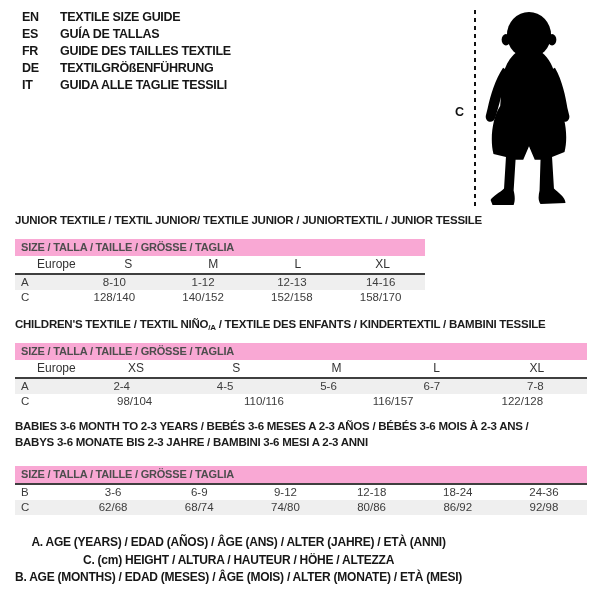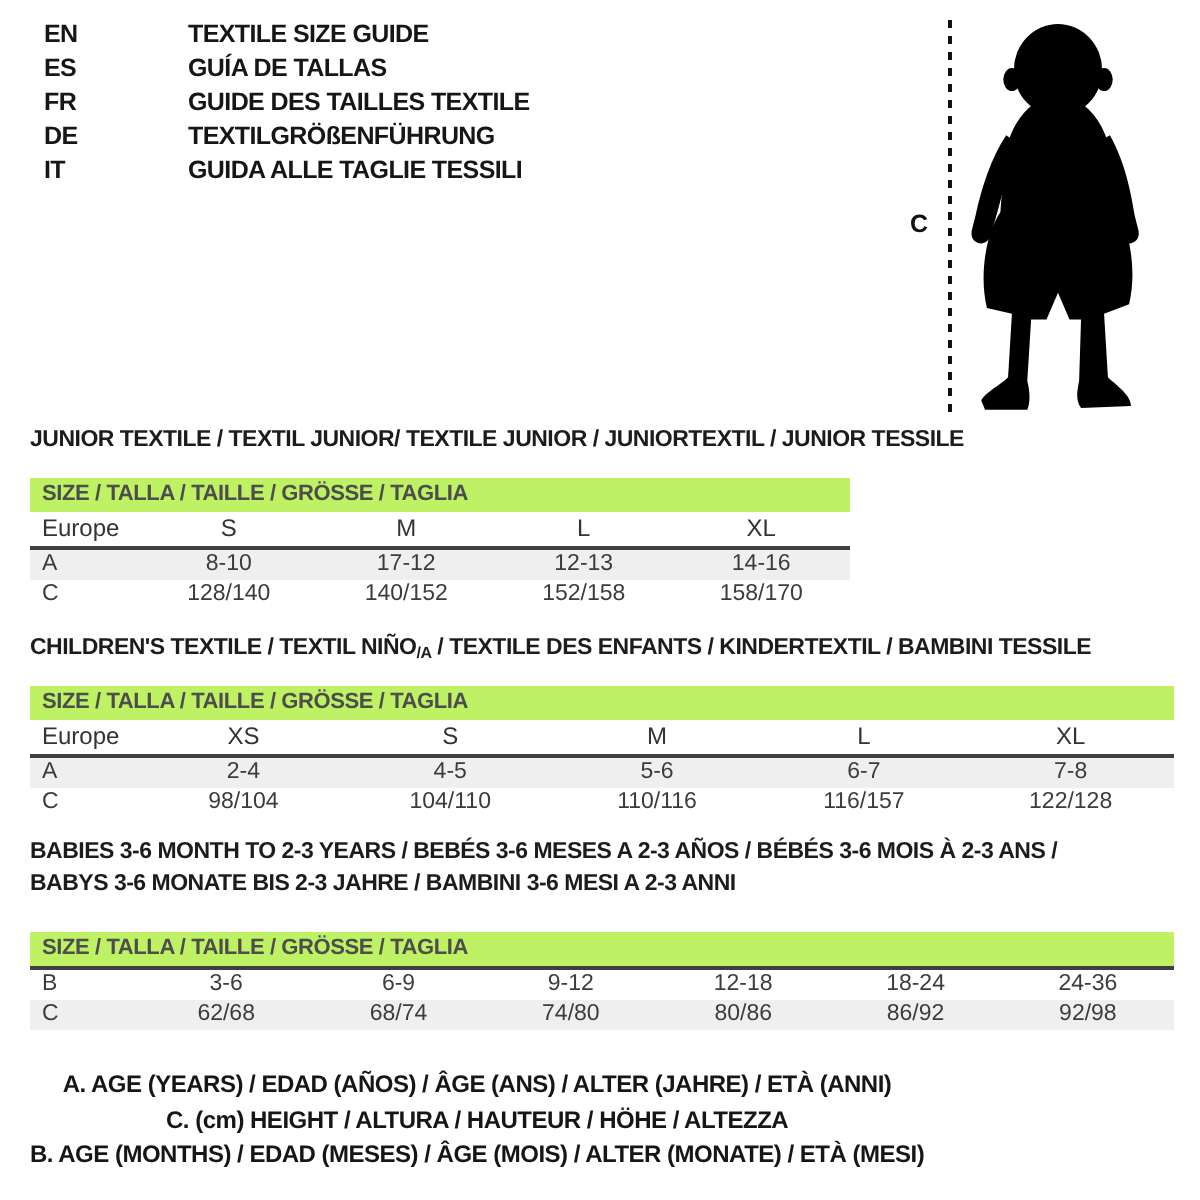--- a/index.html
+++ b/index.html
@@ -8,21 +8,21 @@
     position: relative;
     width: 600px; height: 600px;
     background: #ffffff;
     font-family: "Liberation Sans", sans-serif;
     color: #1d1d1d;
     overflow: hidden;
   }
 
   
   .lang-list { position: absolute; left: 22px; top: 9px; }
-  .lang-row { display: flex; height: 17px; line-height: 17px; gap: 34px; }
+  .lang-row { display: flex; height: 17px; line-height: 17px; }
   .lang-code {
     width: 38px; font-size: 12.5px; font-weight: bold;
     letter-spacing: -0.3px; color: #161616;
   }
   .lang-label {
     font-size: 12.5px; font-weight: bold;
     letter-spacing: -0.3px; color: #161616; white-space: nowrap;
   }
 
   
@@ -42,25 +42,25 @@
     font-size: 11.5px; font-weight: bold; letter-spacing: -0.25px;
     color: #1c1c1c; white-space: nowrap; line-height: 16px;
   }
   .title-sub { font-size: 8px; vertical-align: -2px; }
 
   .size-table { position: absolute; left: 15px; }
   .w-narrow { width: 410px; }
   .w-wide   { width: 572px; }
 
   .size-bar {
-    height: 17px; line-height: 17px; background: #bef264;
+    height: 17px; line-height: 17px; background: #f9a8d4;
     font-size: 11px; font-weight: bold; letter-spacing: -0.2px;
     color: #4d4d4d; padding-left: 6px; white-space: nowrap;
   }
-  .head-row { display: flex; height: 17px; line-height: 17px; font-size: 12px; color: #333; }
+  .head-row { display: flex; height: 17px; line-height: 17px; font-size: 12px; color: #333; margin-left: 16px; }
   .divider { border-top: 2px solid #3f3f3f; }
   .data-row { display: flex; height: 15px; line-height: 15px; font-size: 11.5px; color: #3c3c3c; }
   .row-shaded { background: #efefef; }
   .cell-label { width: 55px; padding-left: 6px; text-align: left; }
   .cell { flex: 1; text-align: center; }
 
   
   .legend { position: absolute; left: 15px; top: 534px; text-align: center; }
   .legend-line {
     height: 17.5px; line-height: 17.5px;
@@ -135,21 +135,21 @@
     <span class="cell-label">Europe</span>
     <span class="cell">S</span>
     <span class="cell">M</span>
     <span class="cell">L</span>
     <span class="cell">XL</span>
   </div>
   <div class="divider"></div>
   <div class="data-row row-shaded">
     <span class="cell-label">A</span>
     <span class="cell">8-10</span>
-    <span class="cell">17-12</span>
+    <span class="cell">1-12</span>
     <span class="cell">12-13</span>
     <span class="cell">14-16</span>
   </div>
   <div class="data-row">
     <span class="cell-label">C</span>
     <span class="cell">128/140</span>
     <span class="cell">140/152</span>
     <span class="cell">152/158</span>
     <span class="cell">158/170</span>
   </div>
@@ -171,21 +171,20 @@
     <span class="cell-label">A</span>
     <span class="cell">2-4</span>
     <span class="cell">4-5</span>
     <span class="cell">5-6</span>
     <span class="cell">6-7</span>
     <span class="cell">7-8</span>
   </div>
   <div class="data-row">
     <span class="cell-label">C</span>
     <span class="cell">98/104</span>
-    <span class="cell">104/110</span>
     <span class="cell">110/116</span>
     <span class="cell">116/157</span>
     <span class="cell">122/128</span>
   </div>
 </div>
 
 <div class="section-title t3-title">
   <div>BABIES 3-6 MONTH TO 2-3 YEARS / BEBÉS 3-6 MESES A 2-3 AÑOS / BÉBÉS 3-6 MOIS À 2-3 ANS /</div>
   <div>BABYS 3-6 MONATE BIS 2-3 JAHRE / BAMBINI 3-6 MESI A 2-3 ANNI</div>
 </div>

